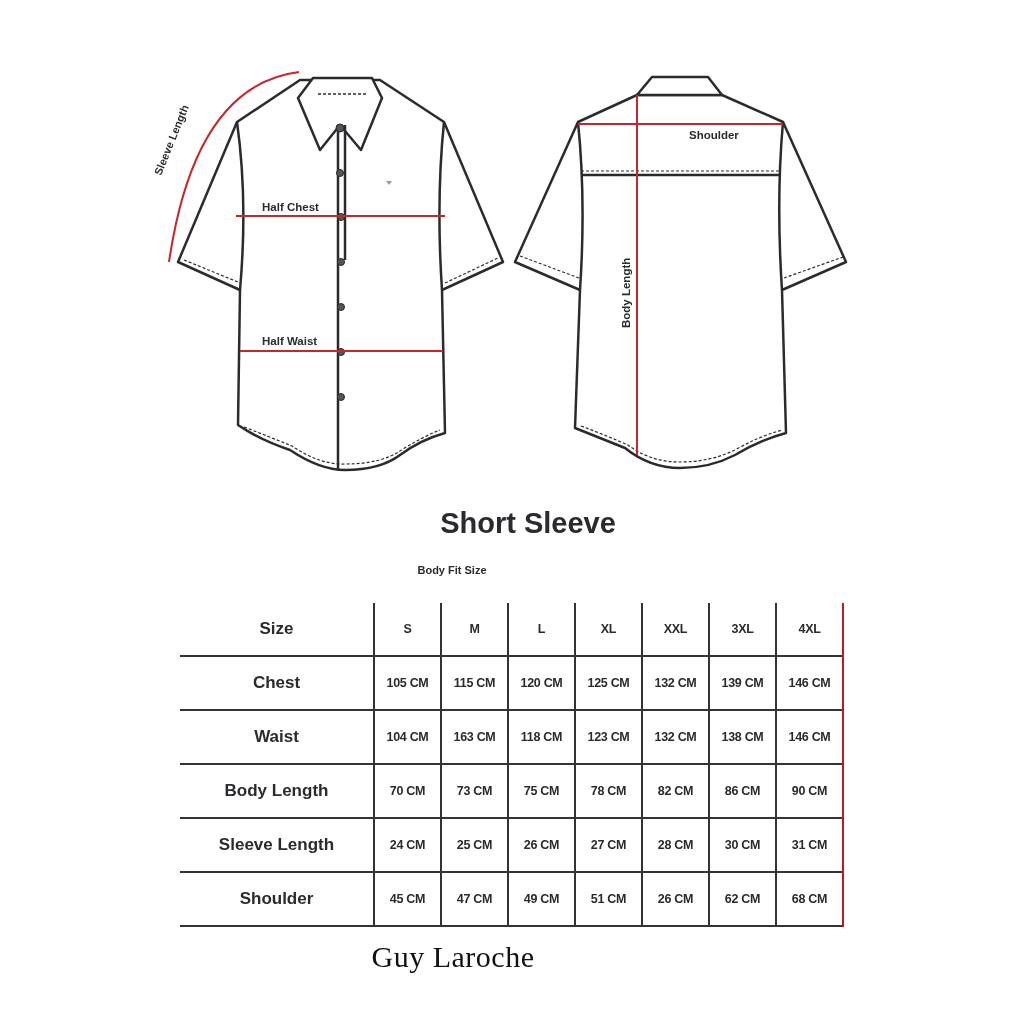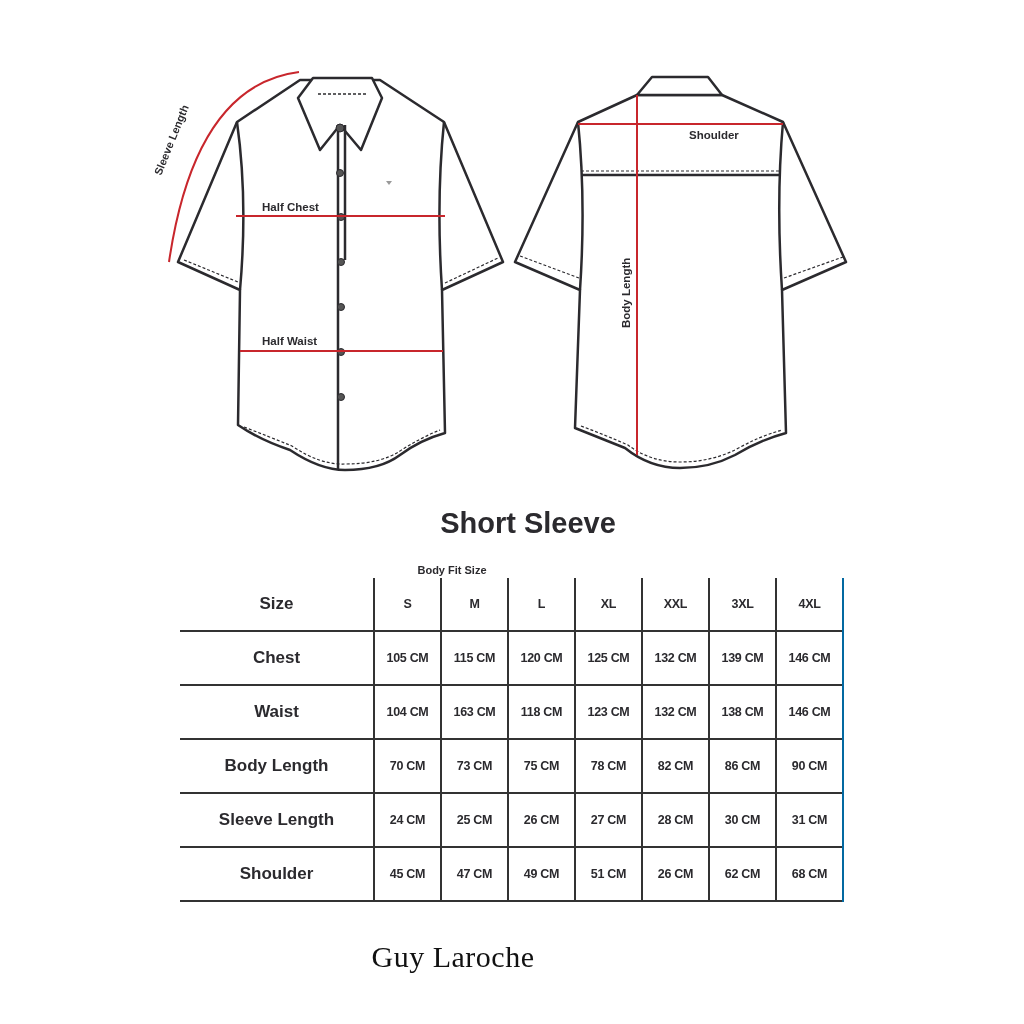--- a/index.html
+++ b/index.html
@@ -1,27 +1,27 @@
 <!DOCTYPE html>
 <html><head>
 <meta charset="utf-8">
 <style>
   html, body { margin:0; padding:0; background:#ffffff; }
   body { width:1024px; height:1024px; position:relative; overflow:hidden; font-family:"Liberation Sans", sans-serif; color:#2b2a2e; }
   #diagram { position:absolute; left:0; top:0; width:1024px; height:490px; }
   .title { position:absolute; top:507px; left:16px; width:1024px; text-align:center; font-weight:bold; font-size:29px; color:#2b2a2e; }
   .subtitle { position:absolute; top:564px; left:0; width:904px; text-align:center; font-weight:bold; font-size:11px; color:#2b2a2e; }
-  table.sizes { position:absolute; left:180px; top:578px; border-collapse:collapse; table-layout:fixed; }
+  table.sizes { position:absolute; left:180px; top:603px; border-collapse:collapse; table-layout:fixed; }
   table.sizes td, table.sizes th { height:52px; text-align:center; vertical-align:middle; padding:0; }
   table.sizes th.rowlabel, table.sizes td.rowlabel { width:193px; font-weight:bold; font-size:17px; }
   table.sizes .cell { width:65px; font-weight:bold; font-size:12.5px; letter-spacing:-0.3px; }
   table.sizes tr { border-bottom:2px solid #333; }
   table.sizes tr:first-child { border-bottom:2px solid #333; }
   table.sizes td + td, table.sizes th + th { border-left:2px solid #333; }
-  table.sizes tr td:last-child, table.sizes tr th:last-child { border-right:2px solid #0369a1; }
+  table.sizes tr td:last-child, table.sizes tr th:last-child { border-right:2px solid #b91c1c; }
   .brand { position:absolute; top:940px; left:0; width:906px; text-align:center; font-family:"Liberation Serif", serif; font-size:30px; color:#111; letter-spacing:0.5px; }
   svg text { font-family:"Liberation Sans", sans-serif; font-weight:bold; fill:#2b2a2e; }
 </style>
 </head>
 <body>
 
 <svg id="diagram" width="1024" height="490" viewBox="0 0 1024 490">
 
   <g fill="none" stroke="#2b2a2e" stroke-width="2.5" stroke-linejoin="round">
 

